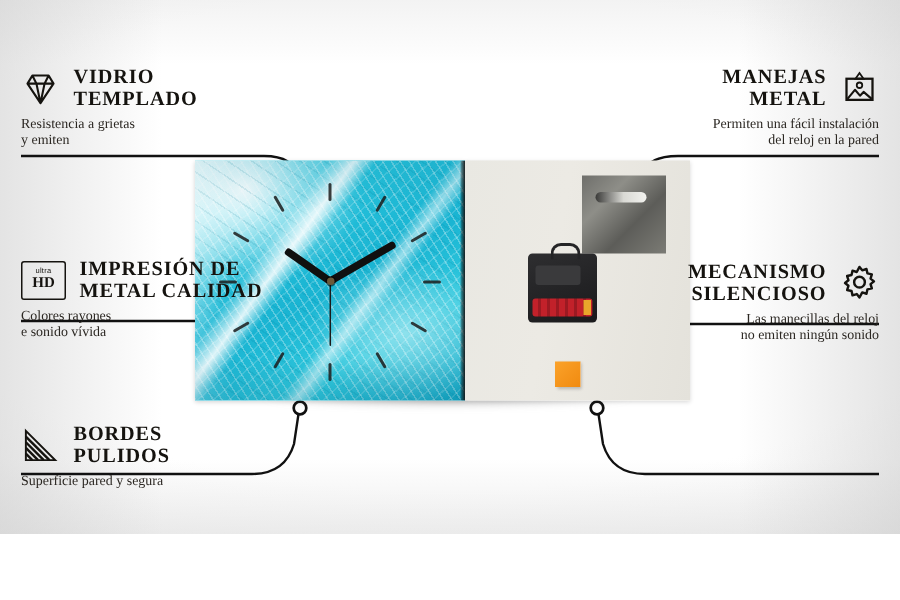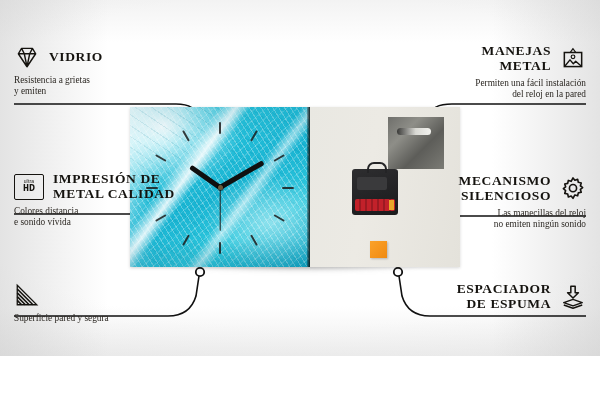--- a/index.html
+++ b/index.html
@@ -103,21 +103,21 @@
   #f-bordes{left:14px;top:282px;width:172px;}
   #f-manejas{left:420px;top:44px;width:166px;}
   #f-mecanismo{left:414px;top:174px;width:172px;}
   #f-espaciador{left:414px;top:282px;width:172px;}
 
   .hdbox{width:28px;height:24px;border:1.7px solid #15130f;border-radius:2px;
     display:flex;flex-direction:column;align-items:center;justify-content:center;line-height:1;}
   .hdbox .u{font-size:5px;letter-spacing:.2px;color:#15130f;
     font-family:"Liberation Sans", sans-serif;}
   .hdbox .h{font-size:10px;font-weight:700;color:#15130f;margin-top:.5px;
-    font-family:Liberation Mono, monospace;}
+    font-family:Liberation Serif, serif;}
 </style>
 </head>
 <body>
 
 <div id="stage">
 
   <svg id="wires" viewBox="0 0 600 400">
     <path d="M14,104 L176,104 Q196,104 198,118 L198,128"></path>
     <circle cx="198" cy="131" r="4.2"></circle>
 
@@ -182,20 +182,21 @@
 
   <div class="feat left" id="f-vidrio">
     <div class="row">
       <span class="ico">
         <svg viewBox="0 0 24 24">
             <path d="M4 9h16l-8 12zM4 9l3-5h10l3 5M7 4l-3 5h16l-3-5M9.5 9L12 21M14.5 9L12 21M7 4l2.5 5M17 4l-2.5 5" fill="none" stroke="#15130f" stroke-width="1.3" stroke-linejoin="round"></path>
           </svg>
       </span>
       <span class="ttl">
         <span>VIDRIO</span><br>
+        <span>TEMPLADO</span>
       </span>
     </div>
     <div class="desc">
       <span>Resistencia a grietas</span><br>
       <span>y emiten</span>
     </div>
   </div>
 
   <div class="feat left" id="f-impresion">
     <div class="row">
@@ -204,32 +205,36 @@
           <span class="u">ultra</span>
           <span class="h">HD</span>
         </span>
       </span>
       <span class="ttl">
         <span>IMPRESIÓN DE</span><br>
         <span>METAL CALIDAD</span>
       </span>
     </div>
     <div class="desc">
-      <span>Colores distancia</span><br>
+      <span>Colores rayones</span><br>
       <span>e sonido vívida</span>
     </div>
   </div>
 
   <div class="feat left" id="f-bordes">
     <div class="row">
       <span class="ico">
         <svg viewBox="0 0 24 24">
           <path d="M3 3L21 21H3Z" fill="none" stroke="#15130f" stroke-width="1.2"></path>
           <path d="M3 6.5L17.5 21M3 10L14 21M3 13.5L10.5 21M3 17L7 21" stroke="#15130f" stroke-width="1.5" fill="none"></path>
         </svg>
+      </span>
+      <span class="ttl">
+        <span>BORDES</span><br>
+        <span>PULIDOS</span>
       </span>
     </div>
     <div class="desc">
       <span>Superficie pared y segura</span>
     </div>
   </div>
 
   <div class="feat right" id="f-mecanismo">
     <div class="row">
       <span class="ttl">
@@ -264,28 +269,15 @@
         </svg>
       </span>
     </div>
     <div class="desc">
       <span>Permiten una fácil instalación</span><br>
       <span>del reloj en la pared</span>
     </div>
   </div>
 
   <div class="feat right" id="f-espaciador">
-    <div class="row">
-      <span class="ttl">
-        <span>ESPACIADOR</span><br>
-        <span>DE ESPUMA</span>
-      </span>
-      <span class="ico">
-        <svg viewBox="0 0 24 24">
-          <path d="M10 2h4v6h3l-5 5-5-5h3z" fill="none" stroke="#15130f" stroke-width="1.4" stroke-linejoin="round"></path>
-          <path d="M12 14.2L3.5 17.2 12 20.2l8.5-3z" fill="none" stroke="#15130f" stroke-width="1.4" stroke-linejoin="round"></path>
-          <path d="M3.5 19.4L12 22.4l8.5-3" fill="none" stroke="#15130f" stroke-width="1.4" stroke-linejoin="round"></path>
-        </svg>
-      </span>
-    </div>
   </div>
 
 </div>
 
 </body></html>

